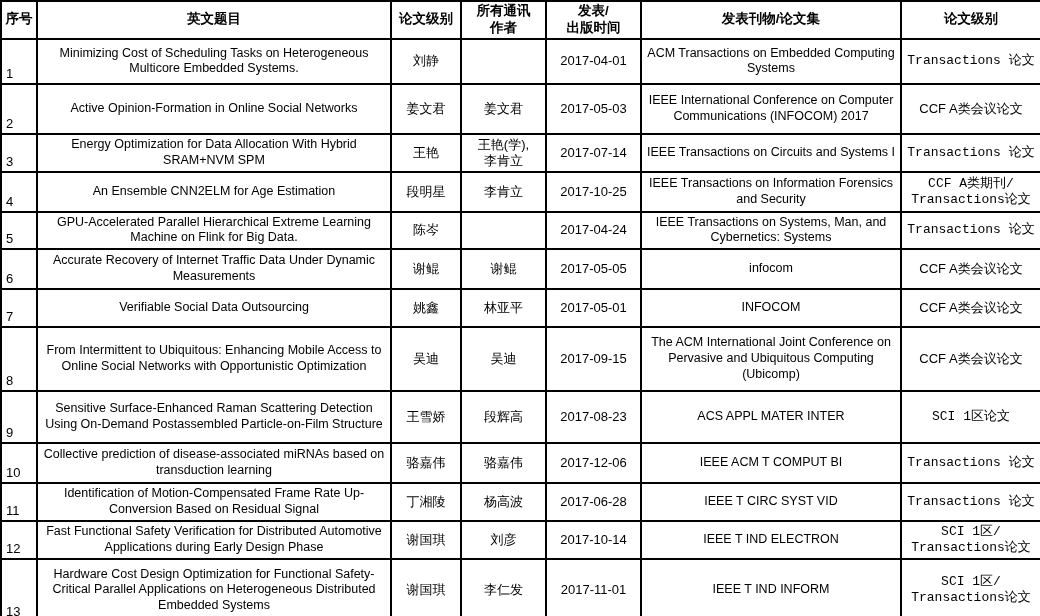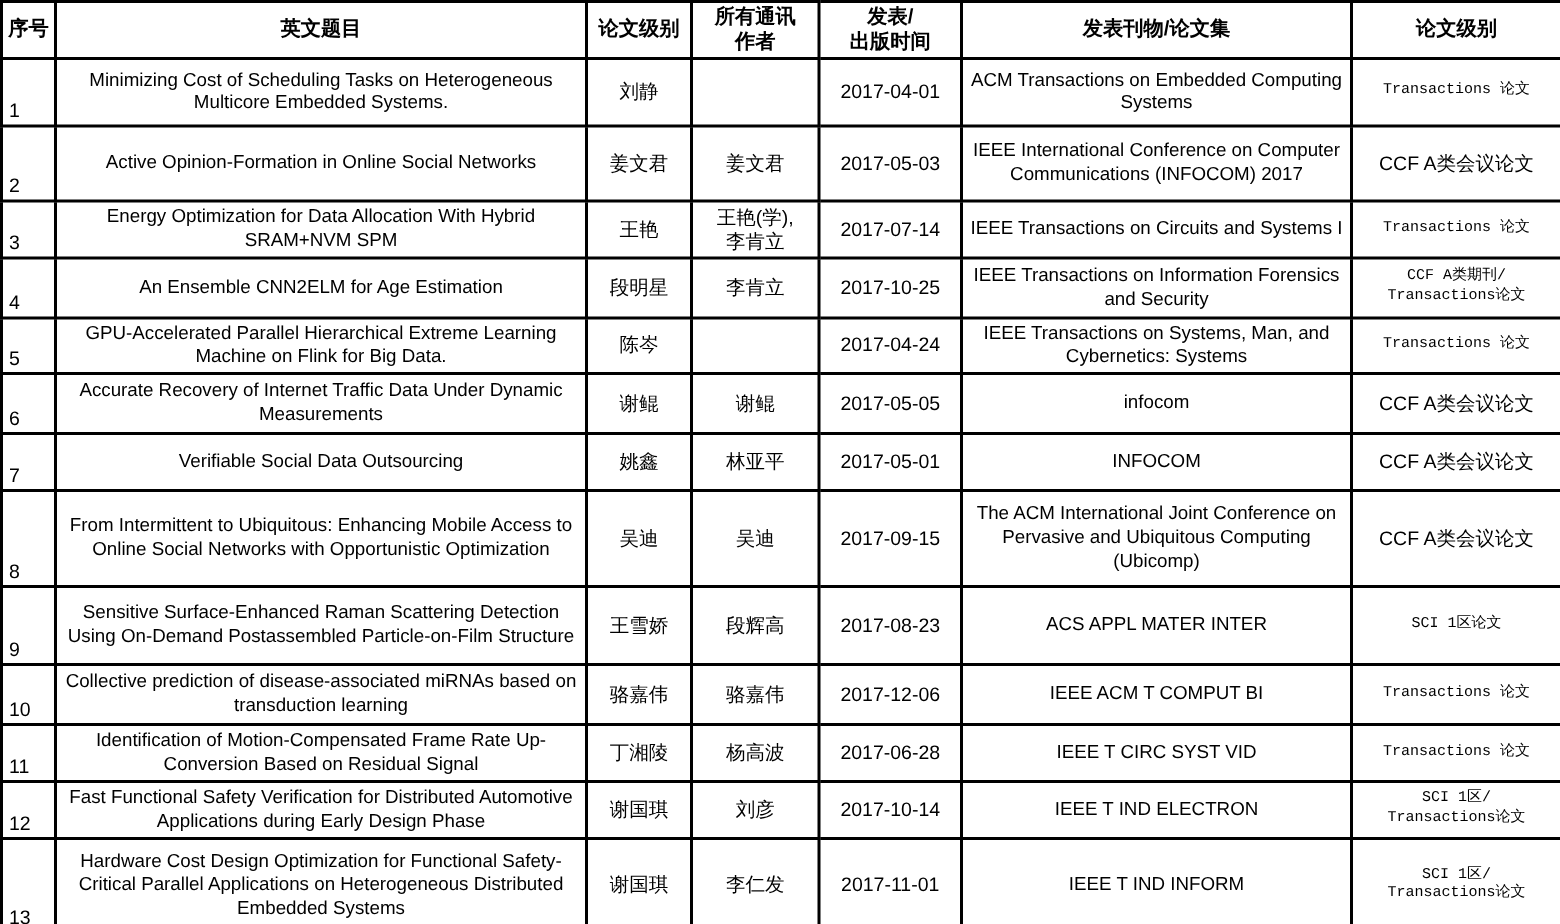--- a/index.html
+++ b/index.html
@@ -54,21 +54,21 @@
   td.venue {
     font-size: 12.5px;
     border-radius: 15px;
   }
   td.level {
     font-size: 13px;
     white-space: pre-line;
   }
   td.level.mono {
     font-family: "Liberation Mono", "DejaVu Sans Mono", monospace;
-    font-size: 10px;
+    font-size: 13px;
   }
 </style>
 </head>
 <body>
 
 <table>
   <colgroup>
     <col style="width:36px">
     <col style="width:354px">
     <col style="width:70px">

